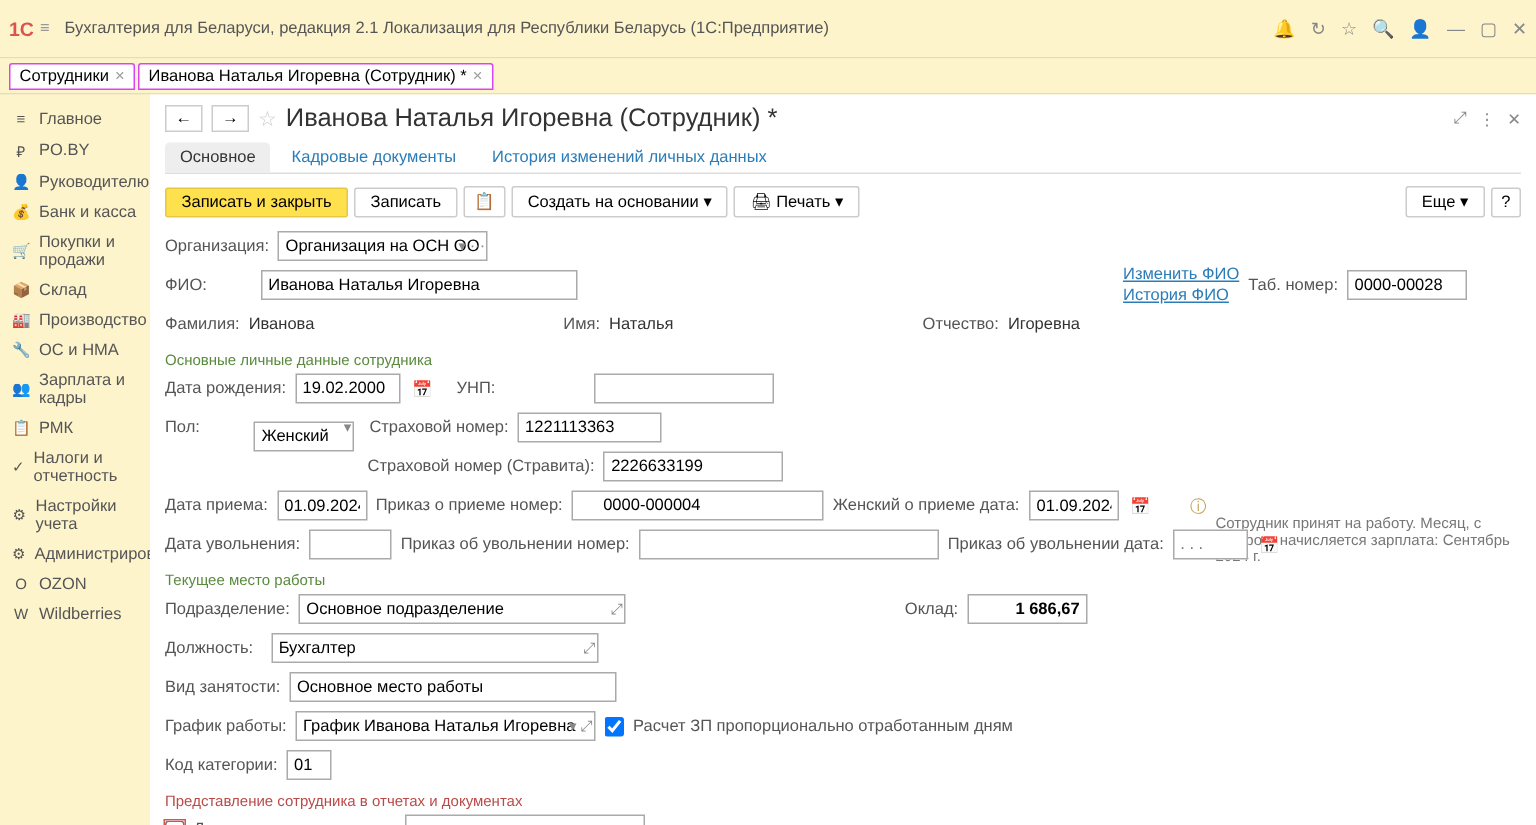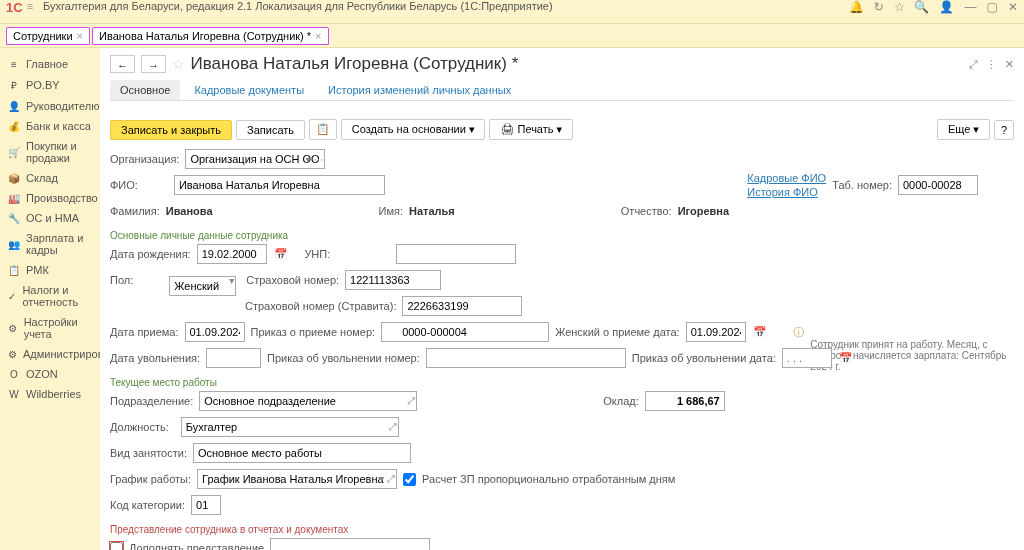--- a/index.html
+++ b/index.html
@@ -1,51 +1,51 @@
 <!DOCTYPE html>
 <html><head>
 <meta charset="utf-8">
 <style>
 * { box-sizing: border-box; margin: 0; padding: 0; font-family: Arial, sans-serif; font-size: 11px; }
 body { background: #fff; width: 1024px; height: 550px; overflow: hidden; }
-.top-bar { height: 24px; background: #fef4cc; display: flex; align-items: flex-start; padding: 0 6px; border-bottom: 1px solid #e8dfa8; }
+.top-bar { height: 39px; background: #fef4cc; display: flex; align-items: center; padding: 0 6px; border-bottom: 1px solid #e8dfa8; }
 .top-bar .logo { color: #d9534f; font-weight: bold; font-size: 13px; margin-right: 4px; }
 .top-bar .burger { color: #999; margin-right: 10px; }
 .top-bar .title { color: #555; flex: 1; }
 .top-bar .icons { display: flex; gap: 10px; color: #888; }
 .top-bar .icons span { cursor: pointer; font-size: 12px; }
 .tabs-row { height: 24px; background: #fef4cc; display: flex; align-items: center; padding: 0 6px; border-bottom: 1px solid #e8dfa8; gap: 2px; }
 .tab { background: #fff; border: 1px solid #d946ef; padding: 2px 6px; display: flex; align-items: center; gap: 4px; border-radius: 2px 2px 0 0; cursor: pointer; }
 .tab .close { color: #999; cursor: pointer; }
 .main { display: flex; height: calc(100% - 48px); }
 .sidebar { width: 100px; background: #fef4cc; padding: 6px 4px; overflow-y: auto; }
 .sidebar-item { display: flex; align-items: center; gap: 6px; padding: 4px 4px; color: #555; cursor: pointer; font-size: 10px; }
 .sidebar-item .ico { width: 12px; text-align: center; font-size: 10px; }
 .content { flex: 1; background: #fff; padding: 6px 10px; position: relative; display: flex; flex-direction: column; }
 .header-row { display: flex; align-items: center; gap: 6px; margin-bottom: 6px; }
 .nav-btn { border: 1px solid #ccc; background: #fff; padding: 2px 6px; cursor: pointer; }
 .star { color: #ccc; font-size: 14px; }
 .page-title { font-size: 17px; color: #333; }
 .header-right { margin-left: auto; display: flex; gap: 8px; color: #888; }
-.sub-tabs { display: flex; gap: 4px; border-bottom: 1px solid #ddd; margin-bottom: 18px; }
+.sub-tabs { display: flex; gap: 4px; border-bottom: 1px solid #ddd; margin-bottom: 8px; }
 .sub-tab { padding: 4px 10px; cursor: pointer; color: #2a7db8; }
 .sub-tab.active { background: #eee; color: #333; border-radius: 3px 3px 0 0; }
 .toolbar { display: flex; gap: 4px; margin-bottom: 8px; align-items: center; }
 .btn { border: 1px solid #ccc; padding: 3px 10px; background: #fff; cursor: pointer; border-radius: 2px; }
 .btn.primary { background: #ffe04d; border-color: #e6c843; }
 .btn.icon-only { padding: 3px 6px; }
 .toolbar .spacer { flex: 1; }
 .form-row { display: flex; align-items: center; gap: 6px; margin-bottom: 4px; min-height: 22px; }
 .lbl { color: #555; white-space: nowrap; }
 input[type=text], select { border: 1px solid #aaa; padding: 2px 4px; height: 20px; font-size: 11px; }
 .input-wrap { position: relative; display: inline-flex; align-items: center; }
 .input-wrap .drop { position: absolute; right: 2px; color: #888; cursor: pointer; font-size: 10px; }
 .section-title { color: #5a8a3e; font-size: 10px; margin: 4px 0 2px 0; }
 .section-title.red { color: #b94a48; }
-.bold-val { font-weight: bold; color: #333; }
+.bold-val { font-weight: normal; color: #333; }
 .link { color: #2a7db8; text-decoration: underline; cursor: pointer; }
 .info-note { color: #777; font-size: 10px; max-width: 260px; margin-top: 46px; }
 .salary-input { text-align: right; }
 .cal-ico { color: #888; cursor: pointer; font-size: 11px; margin-left: 2px; }
 .right-col { display: flex; flex-direction: column; gap: 2px; margin-left: 40px; }
 </style>
 </head>
 <body>
 
 <div class="top-bar">
@@ -173,21 +173,21 @@
       <div class="input-wrap">
           <input type="text" style="width: 140px;" value="Организация на ОСН ООО">
           <span class="drop">▾ ⋯</span>
         </div>
     </div>
 
     <div class="form-row">
       <span class="lbl"><span>ФИО</span>:</span>
       <input type="text" style="width: 211px; margin-left: 30px;" value="Иванова Наталья Игоревна">
       <div class="right-col" style="margin-left:auto">
-        <span class="link">Кадровые ФИО</span>
+        <span class="link">Изменить ФИО</span>
         <span class="link">История ФИО</span>
       </div>
       <span class="lbl"><span>Таб. номер</span>:</span>
       <input type="text" style="width: 80px;" value="0000-00028">
       <span style="width:30px"></span>
     </div>
 
     <div class="form-row">
       <span class="lbl"><span>Фамилия</span>:</span>
       <span class="bold-val">Иванова</span>

